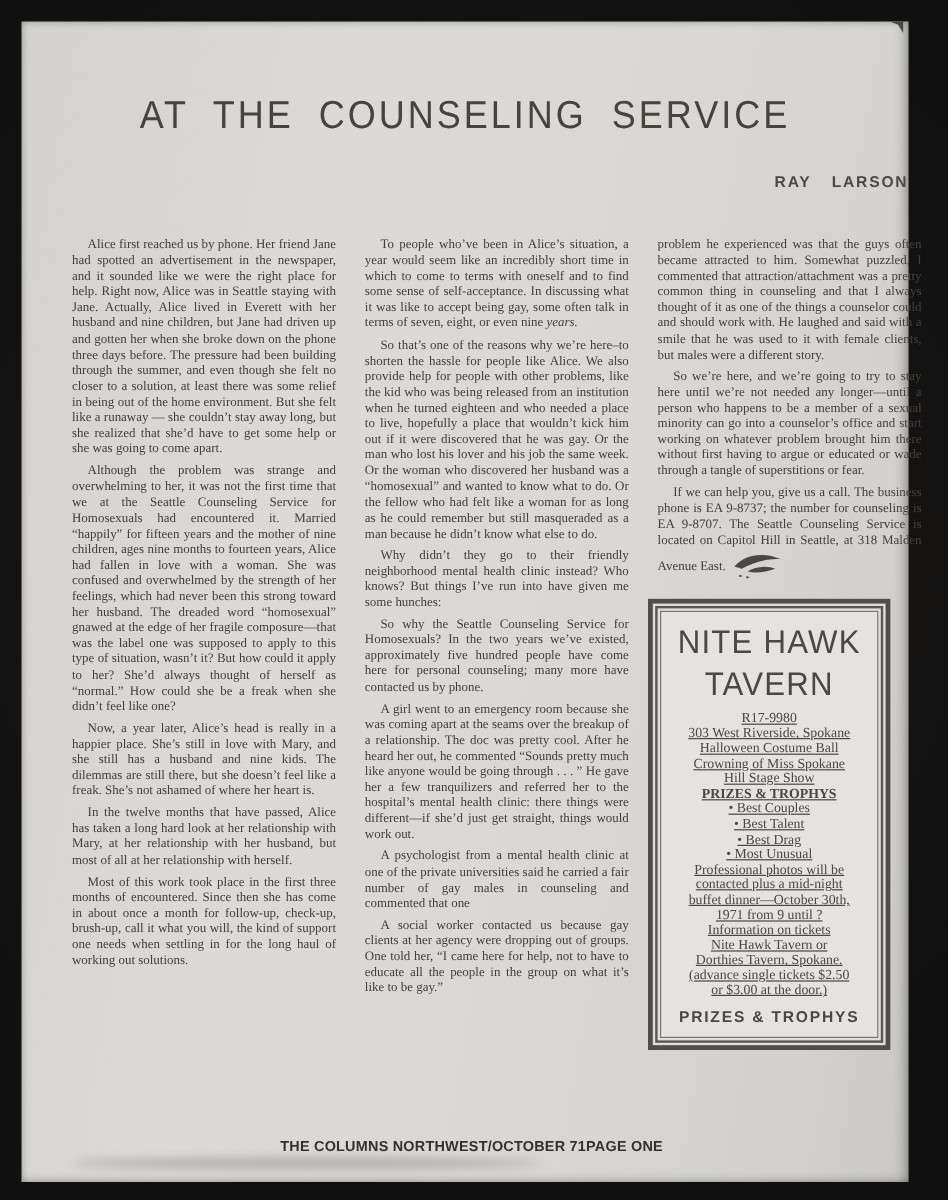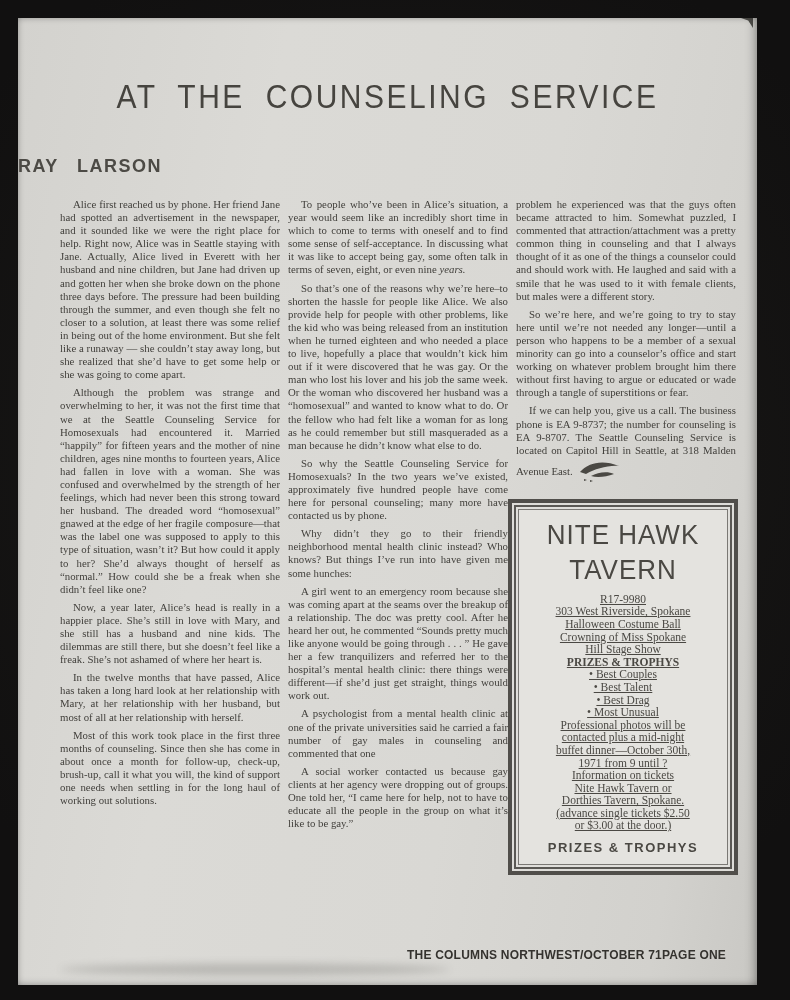--- a/index.html
+++ b/index.html
@@ -22,56 +22,56 @@
     background:#2a2925;clip-path:polygon(0 0,100% 0,100% 100%,60% 25%);opacity:.8;}
   .smudge{position:absolute;left:60px;top:964px;width:390px;height:11px;
     background:#8a8985;filter:blur(4px);opacity:.45;border-radius:50%;}
   .headline{
     position:absolute;left:0;top:62px;width:100%;text-align:center;
     font-family:"Liberation Sans", sans-serif;font-weight:400;
     font-size:30px;letter-spacing:2.5px;word-spacing:10px;color:#46443f;
     transform:scaleY(1.08);
   }
   .byline{
-    position:absolute;left:0;top:138px;width:100%;text-align:left;
+    position:absolute;left:0;top:126px;width:100%;text-align:right;
     font-family:"Liberation Sans", sans-serif;font-weight:600;
-    font-size:18px;letter-spacing:1.5px;word-spacing:12px;color:#4c4a45;
+    font-size:13px;letter-spacing:1.5px;word-spacing:12px;color:#4c4a45;
   }
   .columns{
     position:absolute;left:42px;top:180px;width:678px;
-    display:flex;gap:8px;align-items:flex-start;
+    display:flex;gap:24px;align-items:flex-start;
   }
   .col{width:220px;flex:0 0 220px;color:#42403c;
     font-size:10.8px;line-height:13.1px;text-align:justify;}
   .para{margin:0 0 5px 0;text-indent:13px;}
   .para.no-indent{text-indent:0;}
   .italic{font-style:italic;}
   .bird{display:inline-block;vertical-align:-8px;margin-left:4px;}
   
   .ad-outer{
-    margin-top:16px;margin-left:-8px;width:230px;box-sizing:border-box;
+    margin-top:16px;margin-left:-8px;width:202px;box-sizing:border-box;
     border:4px solid #504e4a;padding:2px;background:#deddd9;
   }
   .ad-mid{border:2px solid #5a5854;padding:2px;background:#e0dfdb;}
   .ad-inner{border:1px solid #7a7874;background:#e4e3df;
     padding:12px 4px 10px 4px;text-align:center;color:#4a4843;}
   .ad-title{
     font-family:"Liberation Sans", sans-serif;font-weight:400;
     font-size:26px;line-height:26px;letter-spacing:1px;color:#4a4843;
     transform:scaleY(1.05);margin-bottom:9px;
   }
   .ad-line{font-size:11.5px;line-height:12.6px;text-decoration:underline;}
   .ad-bold{font-weight:700;}
   .ad-footer{
     margin-top:9px;font-family:"Liberation Sans", sans-serif;
     font-weight:700;font-size:13px;letter-spacing:1.5px;color:#4a4843;
   }
   .footer{
     position:absolute;left:42px;top:930px;width:666px;
-    display:flex;justify-content:flex-end;
+    display:flex;justify-content:center;
     font-family:"Liberation Sans", sans-serif;font-weight:700;
     font-size:12px;color:#34322e;letter-spacing:.2px;
   }
 </style>
 </head>
 <body>
 
 <div class="scan-bg"></div>
 
 <div class="page">
@@ -80,28 +80,28 @@
   <div class="headline">AT THE COUNSELING SERVICE</div>
   <div class="byline">RAY LARSON</div>
 
   <div class="columns">
 
     <div class="col">
       <p class="para">Alice first reached us by phone. Her friend Jane had spotted an advertisement in the newspaper, and it sounded like we were the right place for help. Right now, Alice was in Seattle staying with Jane. Actually, Alice lived in Everett with her husband and nine children, but Jane had driven up and gotten her when she broke down on the phone three days before. The pressure had been building through the summer, and even though she felt no closer to a solution, at least there was some relief in being out of the home environment. But she felt like a runaway — she couldn’t stay away long, but she realized that she’d have to get some help or she was going to come apart.</p>
       <p class="para">Although the problem was strange and overwhelming to her, it was not the first time that we at the Seattle Counseling Service for Homosexuals had encountered it. Married “happily” for fifteen years and the mother of nine children, ages nine months to fourteen years, Alice had fallen in love with a woman. She was confused and overwhelmed by the strength of her feelings, which had never been this strong toward her husband. The dreaded word “homosexual” gnawed at the edge of her fragile composure—that was the label one was supposed to apply to this type of situation, wasn’t it? But how could it apply to her? She’d always thought of herself as “normal.” How could she be a freak when she didn’t feel like one?</p>
       <p class="para">Now, a year later, Alice’s head is really in a happier place. She’s still in love with Mary, and she still has a husband and nine kids. The dilemmas are still there, but she doesn’t feel like a freak. She’s not ashamed of where her heart is.</p>
       <p class="para">In the twelve months that have passed, Alice has taken a long hard look at her relationship with Mary, at her relationship with her husband, but most of all at her relationship with herself.</p>
-      <p class="para">Most of this work took place in the first three months of counseling. Since then she has come in about once a month for follow-up, check-up, brush-up, call it what you will, the kind of support one needs when settling in for the long haul of working out solutions.</p>
+      <p class="para">Most of this work took place in the first three months of encountered. Since then she has come in about once a month for follow-up, check-up, brush-up, call it what you will, the kind of support one needs when settling in for the long haul of working out solutions.</p>
     </div>
 
     <div class="col">
       <p class="para"><span>To people who’ve been in Alice’s situation, a year would seem like an incredibly short time in which to come to terms with oneself and to find some sense of self-acceptance. In discussing what it was like to accept being gay, some often talk in terms of seven, eight, or even nine</span> <span class="italic">years.</span></p>
       <p class="para">So that’s one of the reasons why we’re here–to shorten the hassle for people like Alice. We also provide help for people with other problems, like the kid who was being released from an institution when he turned eighteen and who needed a place to live, hopefully a place that wouldn’t kick him out if it were discovered that he was gay. Or the man who lost his lover and his job the same week. Or the woman who discovered her husband was a “homosexual” and wanted to know what to do. Or the fellow who had felt like a woman for as long as he could remember but still masqueraded as a man because he didn’t know what else to do.</p>
+      <p class="para">Why didn’t they go to their friendly neighborhood mental health clinic instead? Who knows? But things I’ve run into have given me some hunches:</p>
       <p class="para">So why the Seattle Counseling Service for Homosexuals? In the two years we’ve existed, approximately five hundred people have come here for personal counseling; many more have contacted us by phone.</p>
-      <p class="para">Why didn’t they go to their friendly neighborhood mental health clinic instead? Who knows? But things I’ve run into have given me some hunches:</p>
       <p class="para">A girl went to an emergency room because she was coming apart at the seams over the breakup of a relationship. The doc was pretty cool. After he heard her out, he commented “Sounds pretty much like anyone would be going through . . . ” He gave her a few tranquilizers and referred her to the hospital’s mental health clinic: there things were different—if she’d just get straight, things would work out.</p>
       <p class="para">A psychologist from a mental health clinic at one of the private universities said he carried a fair number of gay males in counseling and commented that one</p>
       <p class="para">A social worker contacted us because gay clients at her agency were dropping out of groups. One told her, “I came here for help, not to have to educate all the people in the group on what it’s like to be gay.”</p>
     </div>
 
     <div class="col">
       <p class="para no-indent">problem he experienced was that the guys often became attracted to him. Somewhat puzzled, I commented that attraction/attachment was a pretty common thing in counseling and that I always thought of it as one of the things a counselor could and should work with. He laughed and said with a smile that he was used to it with female clients, but males were a different story.</p>
       <p class="para">So we’re here, and we’re going to try to stay here until we’re not needed any longer—until a person who happens to be a member of a sexual minority can go into a counselor’s office and start working on whatever problem brought him there without first having to argue or educated or wade through a tangle of superstitions or fear.</p>
       <p class="para"><span>If we can help you, give us a call. The business phone is EA 9-8737; the number for counseling is EA 9-8707. The Seattle Counseling Service is located on Capitol Hill in Seattle, at 318 Malden Avenue East.</span><svg class="bird" width="46" height="26" viewBox="0 0 46 26">
             <path d="M3,15 C11,6 25,2 42,9 C31,8 18,12 9,17 Z" fill="#4a4843"></path>

